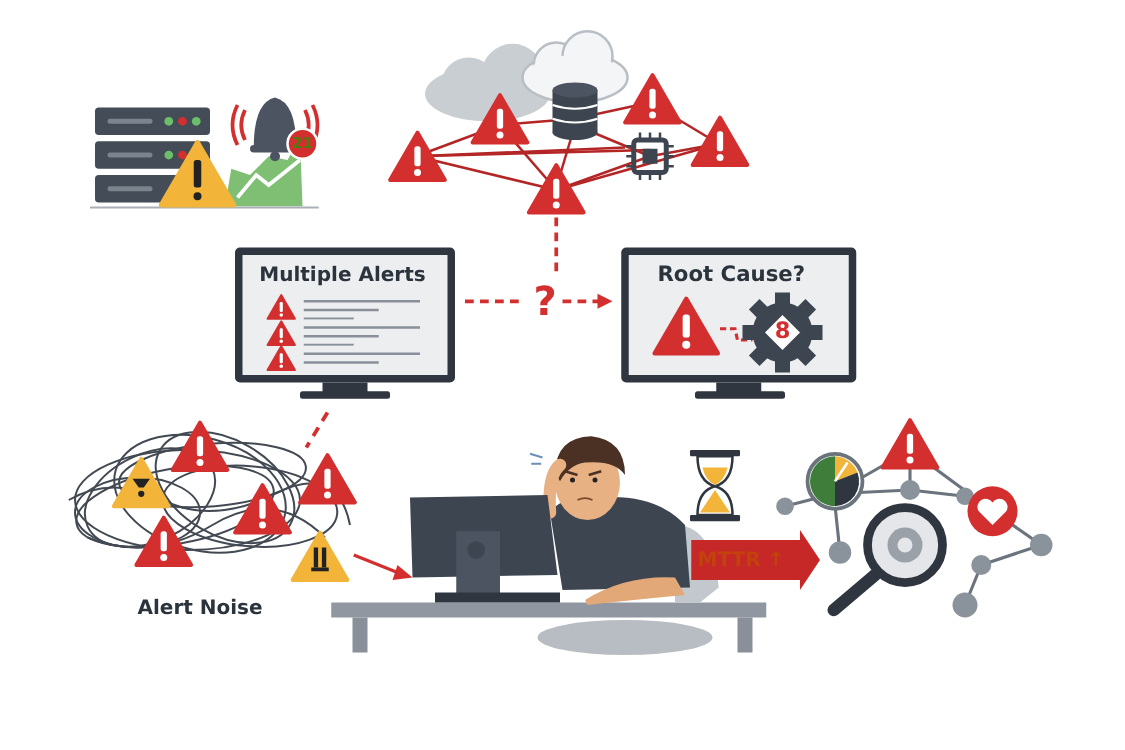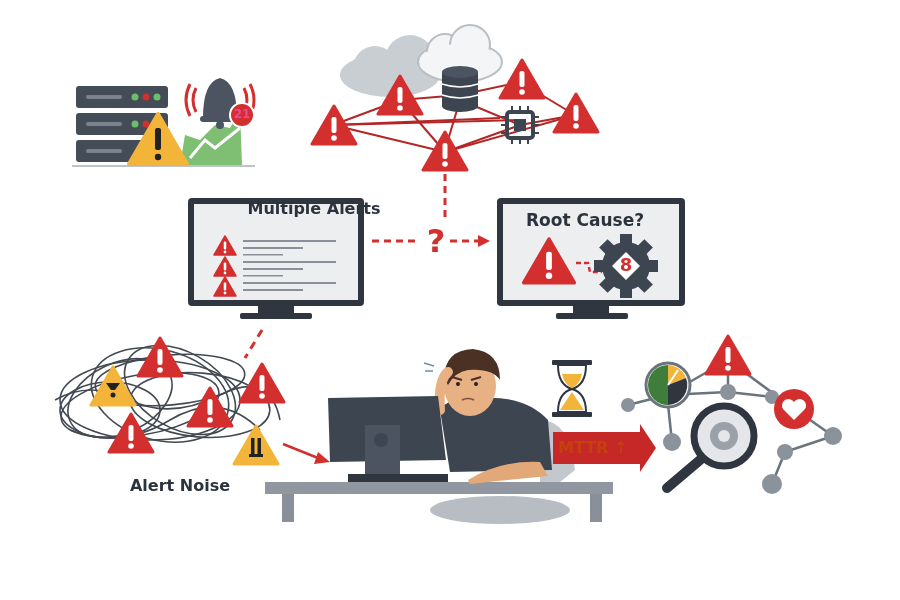--- a/index.html
+++ b/index.html
@@ -280,28 +280,28 @@
     </g>
     <g>
       <line x1="700" y1="460" x2="667" y2="488" stroke="#2f3640" stroke-width="10" stroke-linecap="round"></line>
       <circle cx="724" cy="436" r="30" fill="#e4e6e9" stroke="#2f3640" stroke-width="7"></circle>
       <circle cx="724" cy="436" r="14" fill="#9aa1a9"></circle>
       <circle cx="724" cy="436" r="6" fill="#e4e6e9"></circle>
     </g>
   </g>
 </svg>
 
-<div class="abs" style="left:230px;top:107px;width:24px;text-align:center;color:#ec4899;font-weight:bold;font-size:12px;font-family:'DejaVu Sans',sans-serif;">21</div>
-
-<div class="abs monitor-label" style="left:194px;top:199px;width:160px;font-size:16px;margin-left:40px;">Multiple Alerts</div>
+<div class="abs" style="left:230px;top:107px;width:24px;text-align:center;color:#4d7c0f;font-weight:bold;font-size:12px;font-family:'DejaVu Sans',sans-serif;">21</div>
+
+<div class="abs monitor-label" style="left:194px;top:210px;width:160px;font-size:16px;">Multiple Alerts</div>
 
 <div class="abs" style="left:422px;top:222px;width:28px;text-align:center;color:#d32f2f;font-weight:bold;font-size:32px;font-family:'DejaVu Sans',sans-serif;">?</div>
 
 <div class="abs monitor-label" style="left:503px;top:210px;width:164px;font-size:17px;">Root Cause?</div>
 
 <div class="abs" style="left:616px;top:254px;width:20px;text-align:center;color:#d32f2f;font-weight:bold;font-size:18px;font-family:'DejaVu Sans',sans-serif;">8</div>
 
-<div class="abs" style="left:110px;top:476px;width:140px;text-align:center;color:#2b333d;font-weight:bold;font-size:16px;font-family:'DejaVu Sans',sans-serif;">Alert Noise</div>
+<div class="abs" style="left:110px;top:476px;width:140px;color:#2b333d;font-weight:bold;font-size:16px;font-family:'DejaVu Sans',sans-serif;">Alert Noise</div>
 
 <div class="abs" style="left:558px;top:438px;color:#c2410c;font-weight:bold;font-size:16px;font-family:'DejaVu Sans',sans-serif;white-space:nowrap;">
   <span>MTTR</span>
   <span>↑</span>
 </div>
 
 </body></html>

